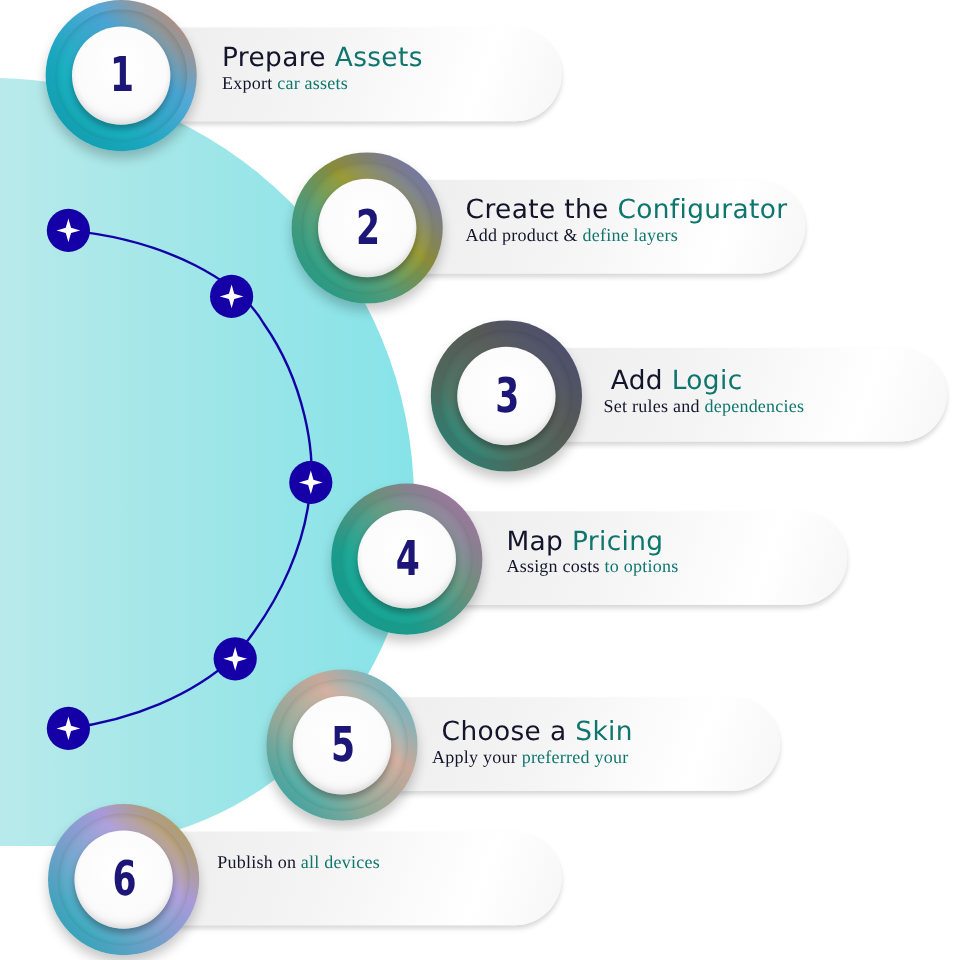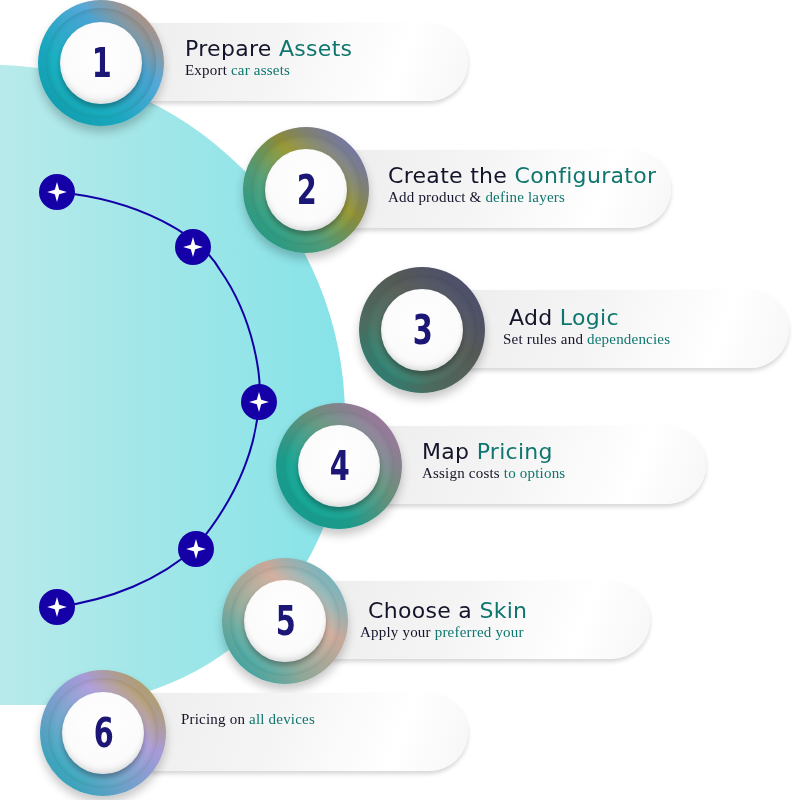--- a/index.html
+++ b/index.html
@@ -162,15 +162,15 @@
 
 <div class="step" style="left:40px;top:670px;width:428px">
   <div class="pill" style="left:60px;width:368px"></div>
   <div class="badge" style="background:linear-gradient(225deg,#b8a020 0%,#a89ad8 35%,#6aa0c8 65%,#14a6b0 100%)">
     <div class="ring2" style="background:linear-gradient(225deg,#c4a82a 0%,#b0a0dc 35%,#70a8cc 65%,#1ab2ba 100%)"></div>
     <div class="inner">
         <span class="num">6</span>
       </div>
   </div>
   <div class="text" style="left:141px;top:40px">
-    <div class="sub"><span>Pricing on</span> <span class="hl">all devices</span></div>
+    <div class="sub"><span>Publish on</span> <span class="hl">all devices</span></div>
   </div>
 </div>
 
 </body></html>

